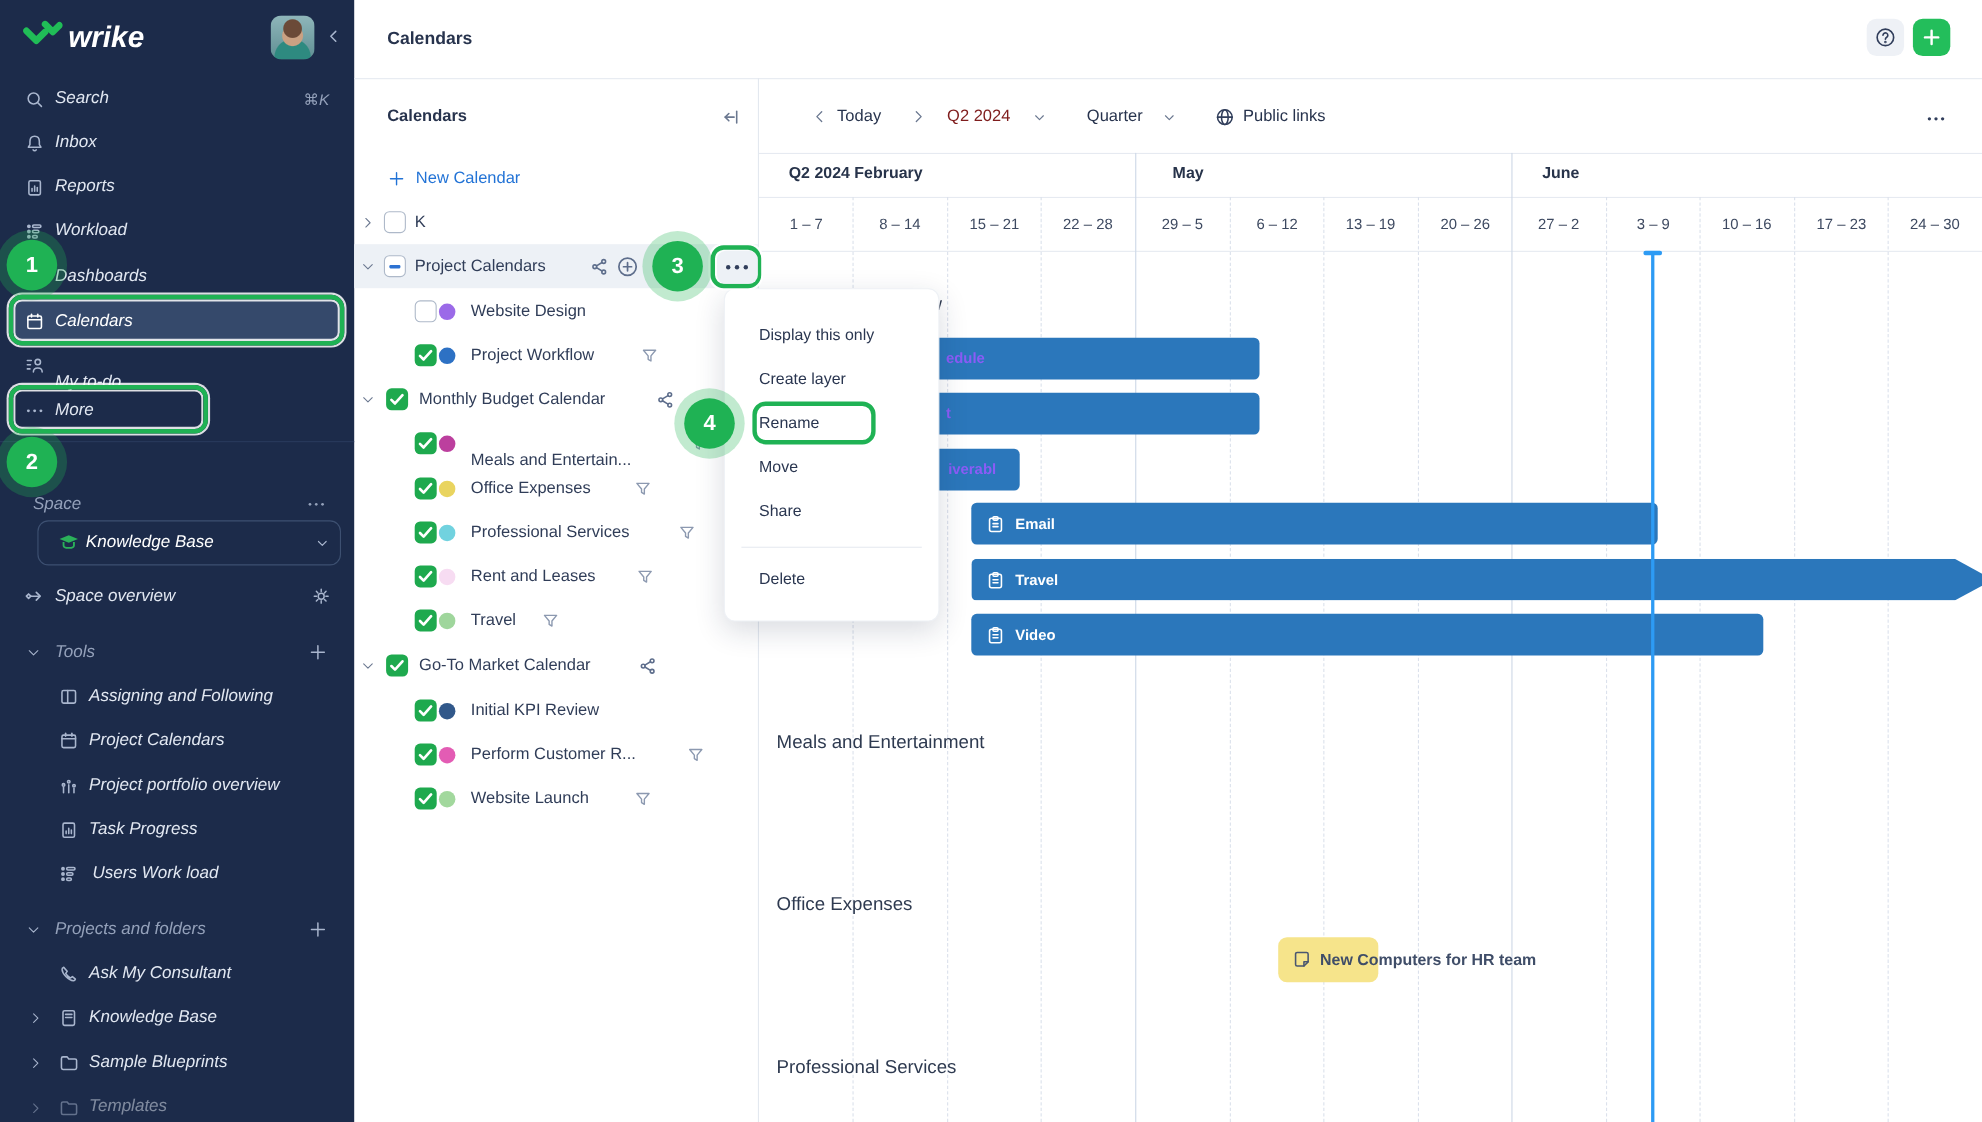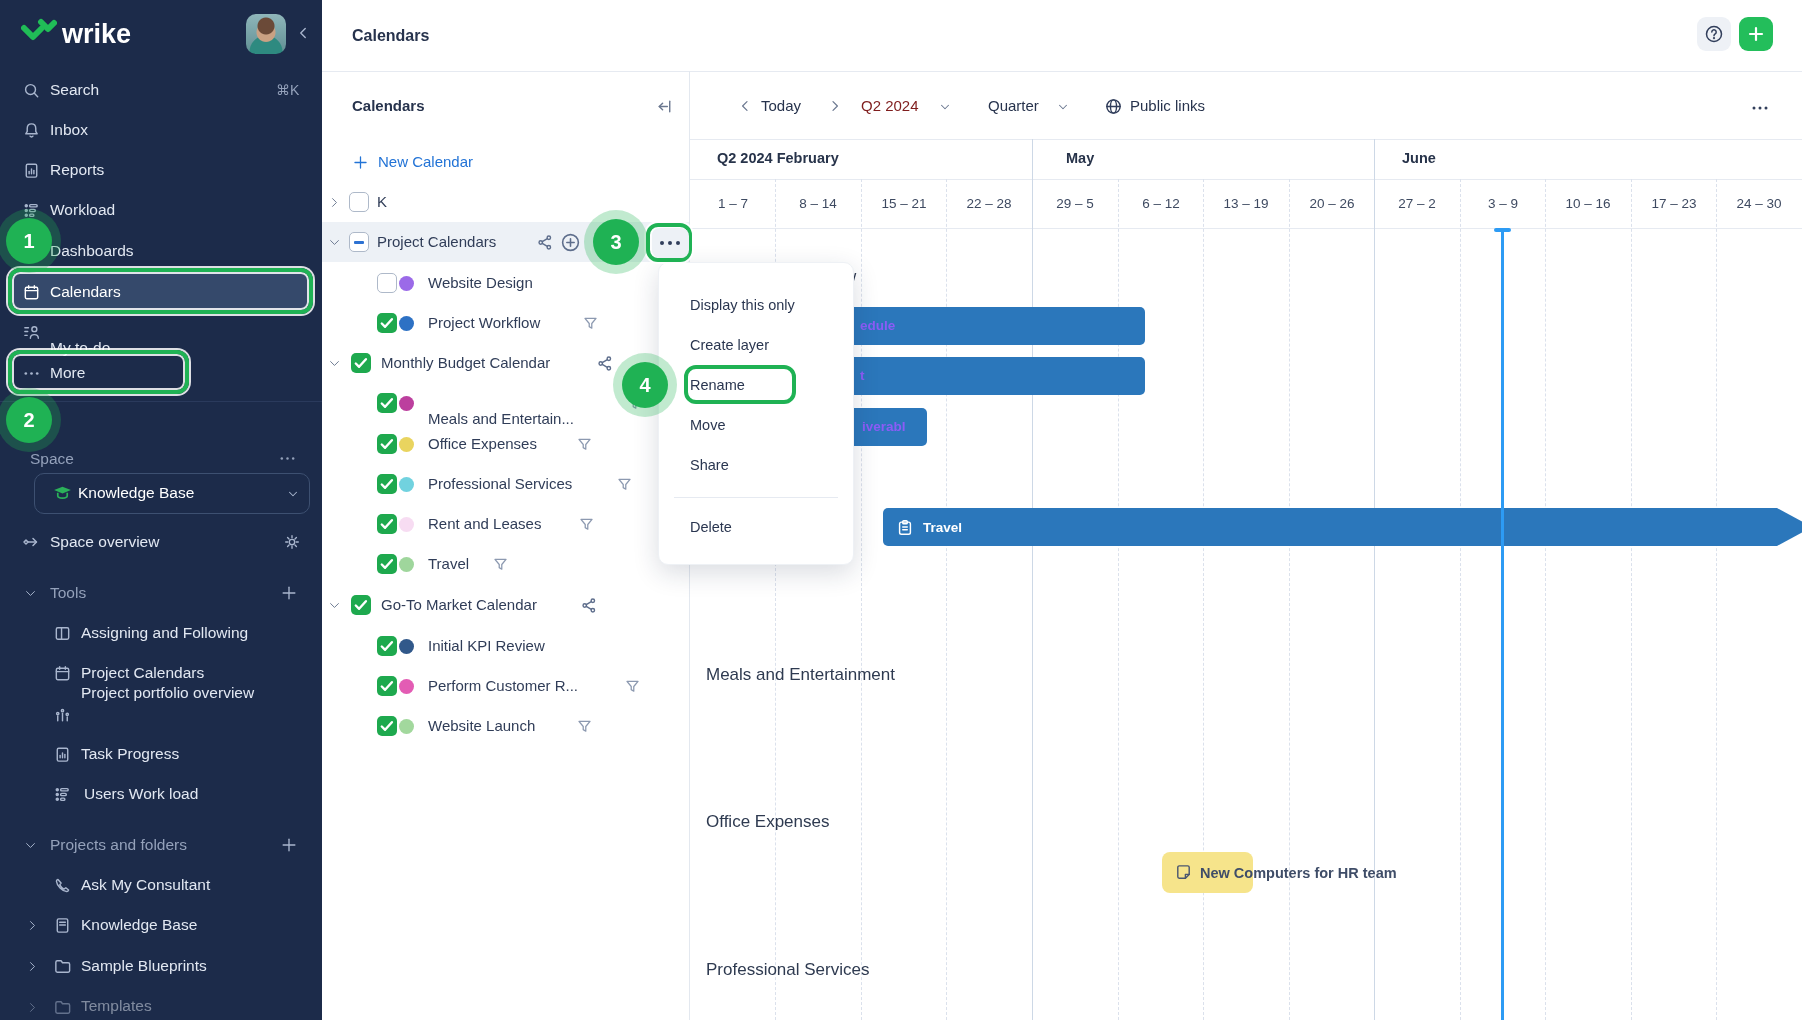--- a/index.html
+++ b/index.html
@@ -4,21 +4,21 @@
 <style>
   html,body{margin:0;padding:0;background:#dfe3ea;}
   .screen{position:relative;width:1802px;height:1020px;background:#ffffff;overflow:hidden;
           font-family:"Liberation Sans","DejaVu Sans",sans-serif;color:#2A364E;}
   .abs{position:absolute;}
   svg.ic{display:block;fill:none;stroke:#A9B6CE;stroke-width:1.5;stroke-linecap:round;stroke-linejoin:round;}
   svg.dk{stroke:#6B7890;}
   svg.md{stroke:#8C99B0;}
   svg.wt{stroke:#ffffff;stroke-width:1.6;}
   
-  .sidebar{position:absolute;left:0;top:0;width:322px;height:1020px;background:#1C2B4A;}
+  .sidebar{position:absolute;left:0;top:0;width:322px;height:1020px;background:#1C2B4A;font-style:italic;}
   .s-label{position:absolute;height:26px;line-height:26px;font-size:15.5px;color:#E2E8F2;white-space:nowrap;}
   .s-head{color:#94A1BA;}
   .sel-row{position:absolute;left:12px;top:272px;width:297px;height:38px;background:#35496B;border-radius:8px;}
   .kb-pill{position:absolute;left:34px;top:473px;width:276px;height:41px;border:1.5px solid #3D5071;border-radius:10px;box-sizing:border-box;}
   .s-div{position:absolute;left:0;top:401px;width:322px;height:1px;background:#2A3A5C;}
   
   .tb-btn{position:absolute;width:34px;height:34px;border-radius:9px;}
   
   .hl{position:absolute;left:322px;top:222px;width:367px;height:40px;background:#EDF1F6;}
   .t-label{position:absolute;height:26px;line-height:26px;font-size:15px;color:#303D58;white-space:nowrap;}
@@ -197,21 +197,21 @@
     <div class="s-label" style="left:81px;top:660px">Project Calendars</div>
 
     <svg class="ic abs" style="left:53px;top:705px" width="19" height="19" viewBox="0 0 20 20">
         <line x1="5" y1="16.5" x2="5" y2="11.5"></line>
         <line x1="10" y1="16.5" x2="10" y2="9"></line>
         <line x1="15" y1="16.5" x2="15" y2="12.5"></line>
         <circle cx="5" cy="9" r="1.2"></circle>
         <circle cx="10" cy="6" r="1.2"></circle>
         <circle cx="15" cy="9.8" r="1.2"></circle>
       </svg>
-    <div class="s-label" style="left:81px;top:680px">Project portfolio overview</div>
+    <div class="s-label" style="left:81px;top:701px">Project portfolio overview</div>
 
     <svg class="ic abs" style="left:53px;top:745px" width="19" height="19" viewBox="0 0 20 20">
         <rect x="4.5" y="3.5" width="11" height="13.5" rx="1.5"></rect>
         <line x1="7.5" y1="13.5" x2="7.5" y2="11"></line>
         <line x1="10" y1="13.5" x2="10" y2="8.5"></line>
         <line x1="12.5" y1="13.5" x2="12.5" y2="10"></line>
       </svg>
     <div class="s-label" style="left:81px;top:741px">Task Progress</div>
 
     <svg class="ic abs" style="left:53px;top:785px" width="19" height="19" viewBox="0 0 20 20">
@@ -532,31 +532,49 @@
 
   <div class="bar" style="left:700px;top:307px;width:445px"></div>
   <div class="frag" style="left:860px;top:318px">edule</div>
 
   <div class="bar" style="left:700px;top:357px;width:445px"></div>
   <div class="frag" style="left:860px;top:368px">t</div>
 
   <div class="bar" style="left:700px;top:408px;width:227px"></div>
   <div class="frag" style="left:862px;top:419px">iverabl</div>
 
+  <div class="bar flex" style="left:883px;top:457px;width:624px">
+    <svg class="wt ic" width="18" height="19" viewBox="0 0 20 20">
+        <rect x="4" y="4" width="12" height="13.5" rx="2"></rect>
+        <rect x="7.5" y="2.5" width="5" height="3.4" rx="1"></rect>
+        <line x1="7.5" y1="9.5" x2="12.5" y2="9.5"></line>
+        <line x1="7.5" y1="12.5" x2="12.5" y2="12.5"></line>
+      </svg>
+    <span class="bar-label">Email</span>
+  </div>
 
   <div class="bar flex" style="left:883px;top:508px;width:929px;border-radius:5px 0 0 5px;clip-path:polygon(0 0, calc(100% - 35px) 0, 100% 50%, calc(100% - 35px) 100%, 0 100%)">
     <svg class="wt ic" width="18" height="19" viewBox="0 0 20 20">
         <rect x="4" y="4" width="12" height="13.5" rx="2"></rect>
         <rect x="7.5" y="2.5" width="5" height="3.4" rx="1"></rect>
         <line x1="7.5" y1="9.5" x2="12.5" y2="9.5"></line>
         <line x1="7.5" y1="12.5" x2="12.5" y2="12.5"></line>
       </svg>
     <span class="bar-label">Travel</span>
   </div>
 
+  <div class="bar flex" style="left:883px;top:558px;width:720px">
+    <svg class="wt ic" width="18" height="19" viewBox="0 0 20 20">
+        <rect x="4" y="4" width="12" height="13.5" rx="2"></rect>
+        <rect x="7.5" y="2.5" width="5" height="3.4" rx="1"></rect>
+        <line x1="7.5" y1="9.5" x2="12.5" y2="9.5"></line>
+        <line x1="7.5" y1="12.5" x2="12.5" y2="12.5"></line>
+      </svg>
+    <span class="bar-label">Video</span>
+  </div>
 
   <div class="g-section" style="left:706px;top:663px">Meals and Entertainment</div>
   <div class="g-section" style="left:706px;top:810px">Office Expenses</div>
   <div class="g-section" style="left:706px;top:958px">Professional Services</div>
 
   <div class="chip"></div>
   <svg class="ic abs" style="left:1174px;top:863px;stroke:#4A5670;z-index:4" width="19" height="19" viewBox="0 0 20 20">
       <path d="M4 4.5C4 3.7 4.7 3 5.5 3h9c.8 0 1.5.7 1.5 1.5v7.5L12 16H5.5c-.8 0-1.5-.7-1.5-1.5z"></path>
       <path d="M12 16v-4h4"></path>
     </svg>

